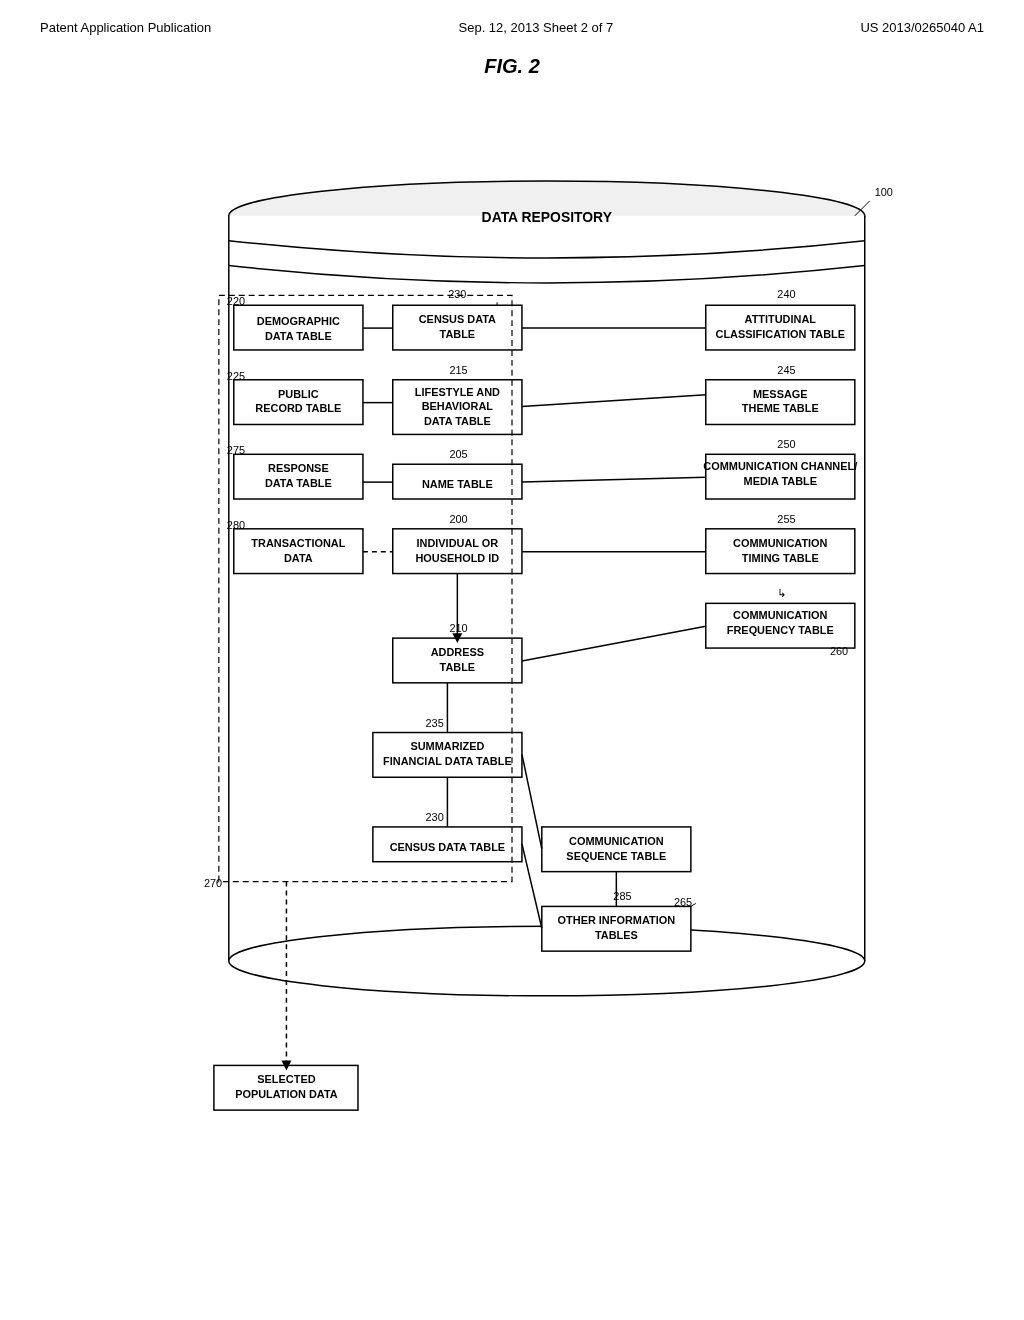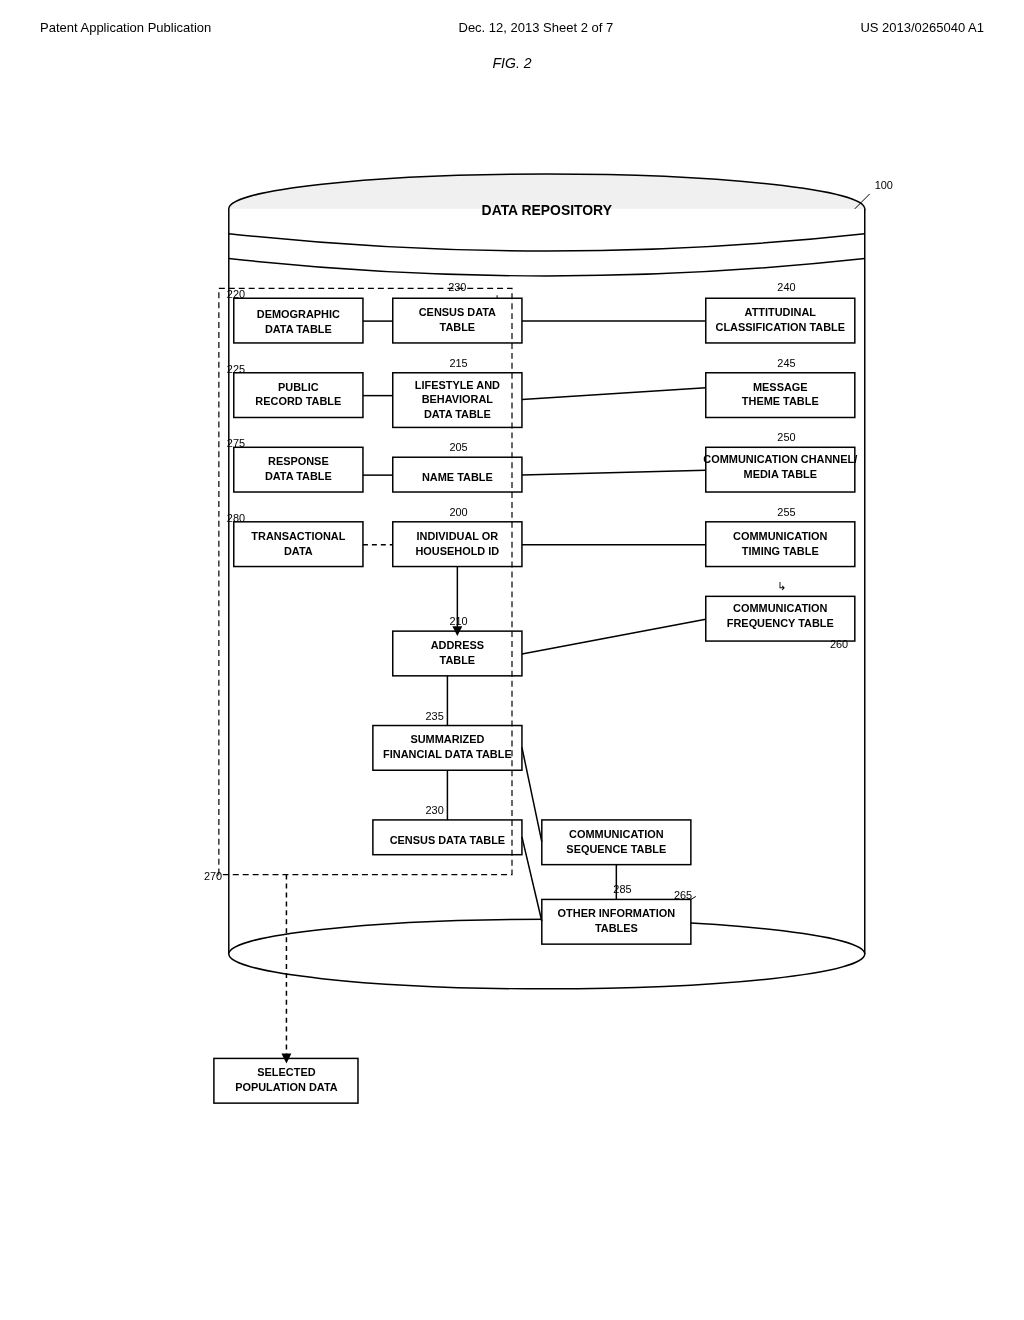--- a/index.html
+++ b/index.html
@@ -26,23 +26,23 @@
       justify-content: space-between;
       align-items: flex-start;
       font-size: 13px;
       color: #000;
       margin-bottom: 10px;
     }
 
     
     .fig-title {
       text-align: center;
-      font-size: 14px;
+      font-size: 20px;
       font-style: italic;
-      font-weight: normal;
+      font-weight: bold;
       margin-top: 20px;
       margin-bottom: 10px;
     }
 
     
     .diagram-area {
       position: relative;
       width: 100%;
       height: 1140px;
       margin-top: 0;
@@ -94,21 +94,21 @@
       fill: #000;
       stroke: none;
     }
   </style>
 </head>
 <body>
 
 <div class="page">
   <div class="header">
     <span>Patent Application Publication</span>
-    <span>Dec. 12, 2013   Sheet 2 of 7</span>
+    <span>Sep. 12, 2013   Sheet 2 of 7</span>
     <span>US 2013/0265040 A1</span>
   </div>
 
   <div class="fig-title">FIG. 2</div>
 
   <div class="diagram-area">
     <svg viewBox="0 0 950 1100" xmlns="http://www.w3.org/2000/svg">
 
       <ellipse cx="510" cy="105" rx="320" ry="35" fill="#f0f0f0" stroke="#000" stroke-width="1.5"></ellipse>
 

